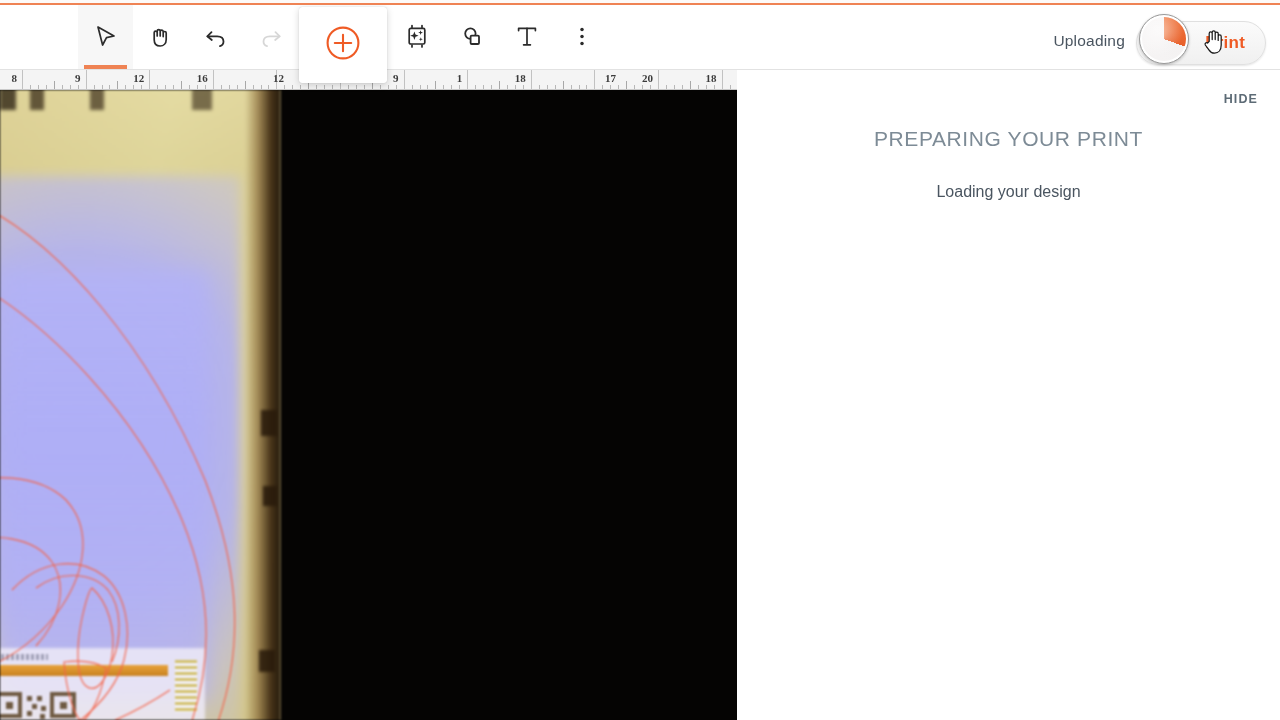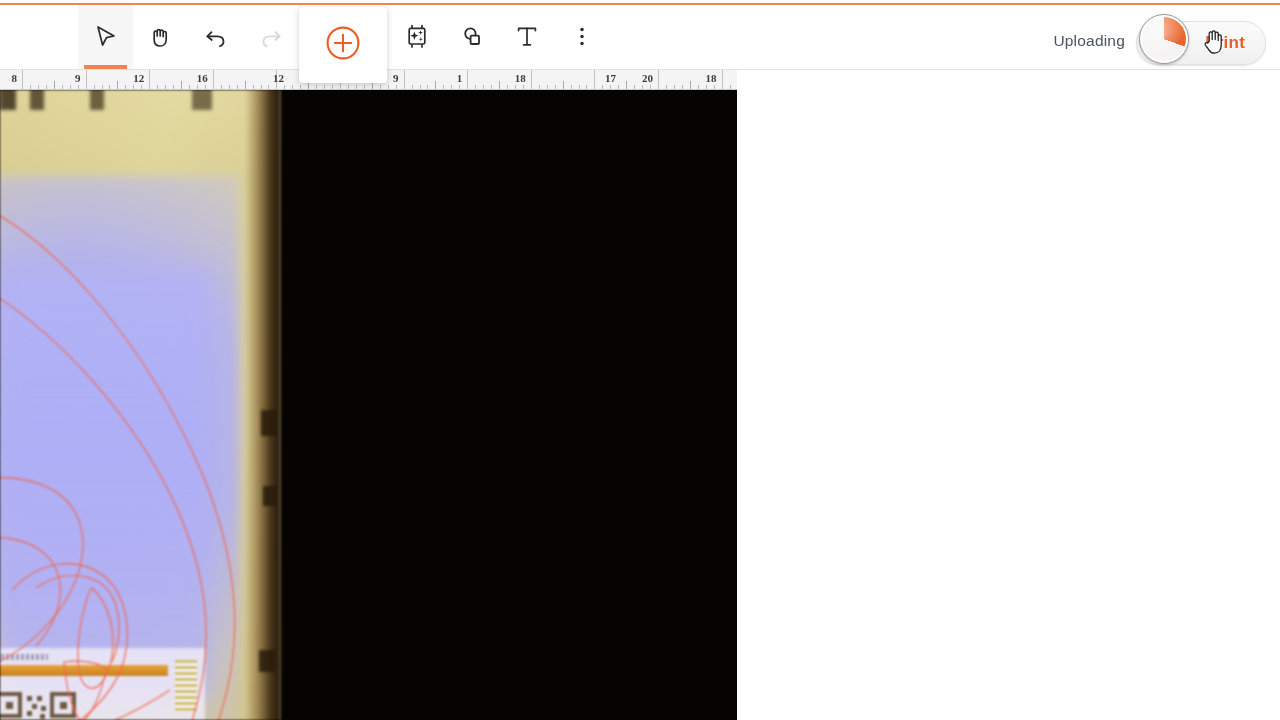--- a/index.html
+++ b/index.html
@@ -517,14 +517,19 @@
           <path d="M92 498 C 108 512, 116 540, 112 566 C 108 590, 96 604, 86 596
                    C 76 588, 76 556, 82 528 C 86 510, 89 500, 92 498 Z"></path>
           <path d="M64 572 C 80 570, 96 572, 106 578 C 102 604, 92 624, 82 632
                    C 74 626, 66 600, 64 572 Z"></path>
           <path d="M-30 672 C 40 660, 110 640, 170 600"></path>
         </g>
       </svg>
     </div>
   </div>
 
+  <div class="panel">
+    <div class="hide-btn">HIDE</div>
+    <div class="panel-title">PREPARING YOUR PRINT</div>
+    <div class="panel-sub">Loading your design</div>
+  </div>
 
 </div>
 
 </body></html>

